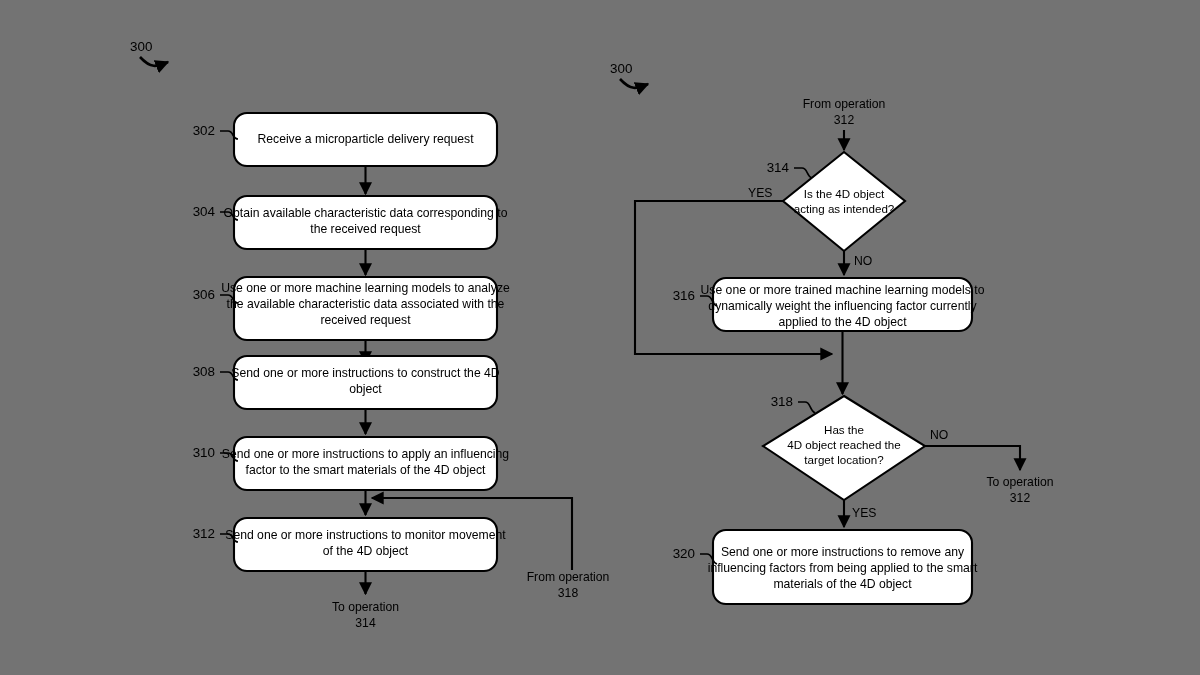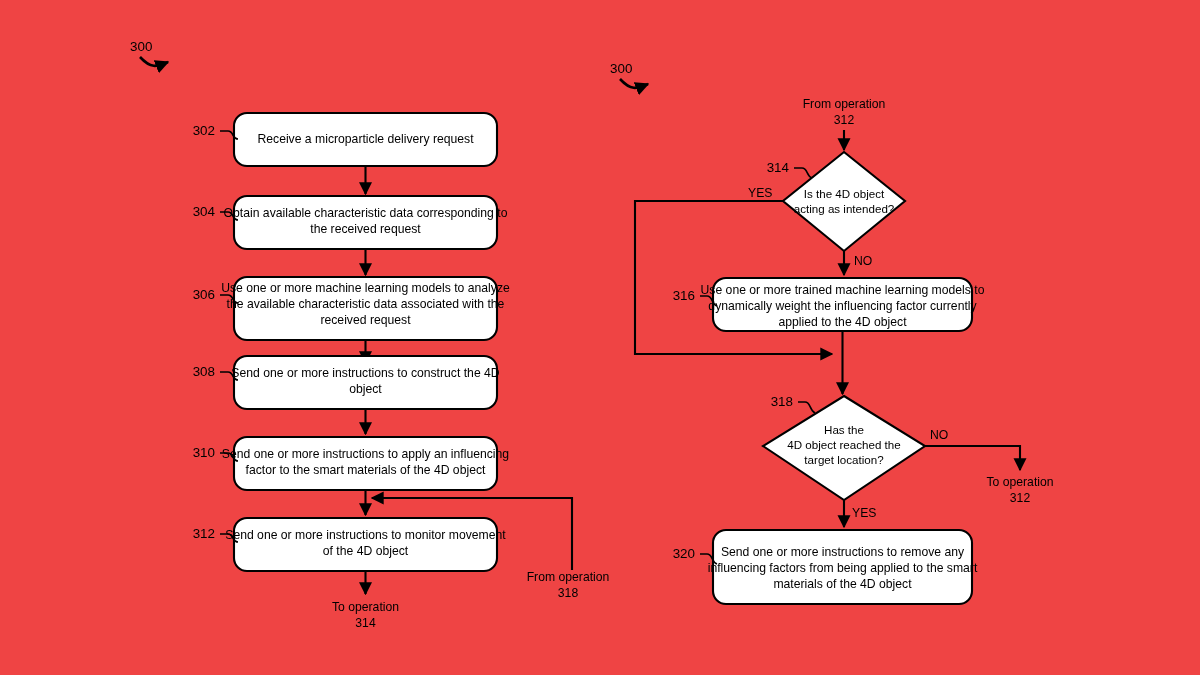--- a/index.html
+++ b/index.html
@@ -10,21 +10,21 @@
   body {
     width: 1200px;
     height: 675px;
     overflow: hidden;
     font-family: "Liberation Sans", sans-serif;
   }
   #figure-root {
     position: relative;
     width: 1200px;
     height: 675px;
-    background: #ef4444;
+    background: #737373;
   }
   svg#flow {
     display: block;
     width: 1200px;
     height: 675px;
   }
   .shape {
     fill: #ffffff;
     stroke: #000000;
     stroke-width: 2.1;

